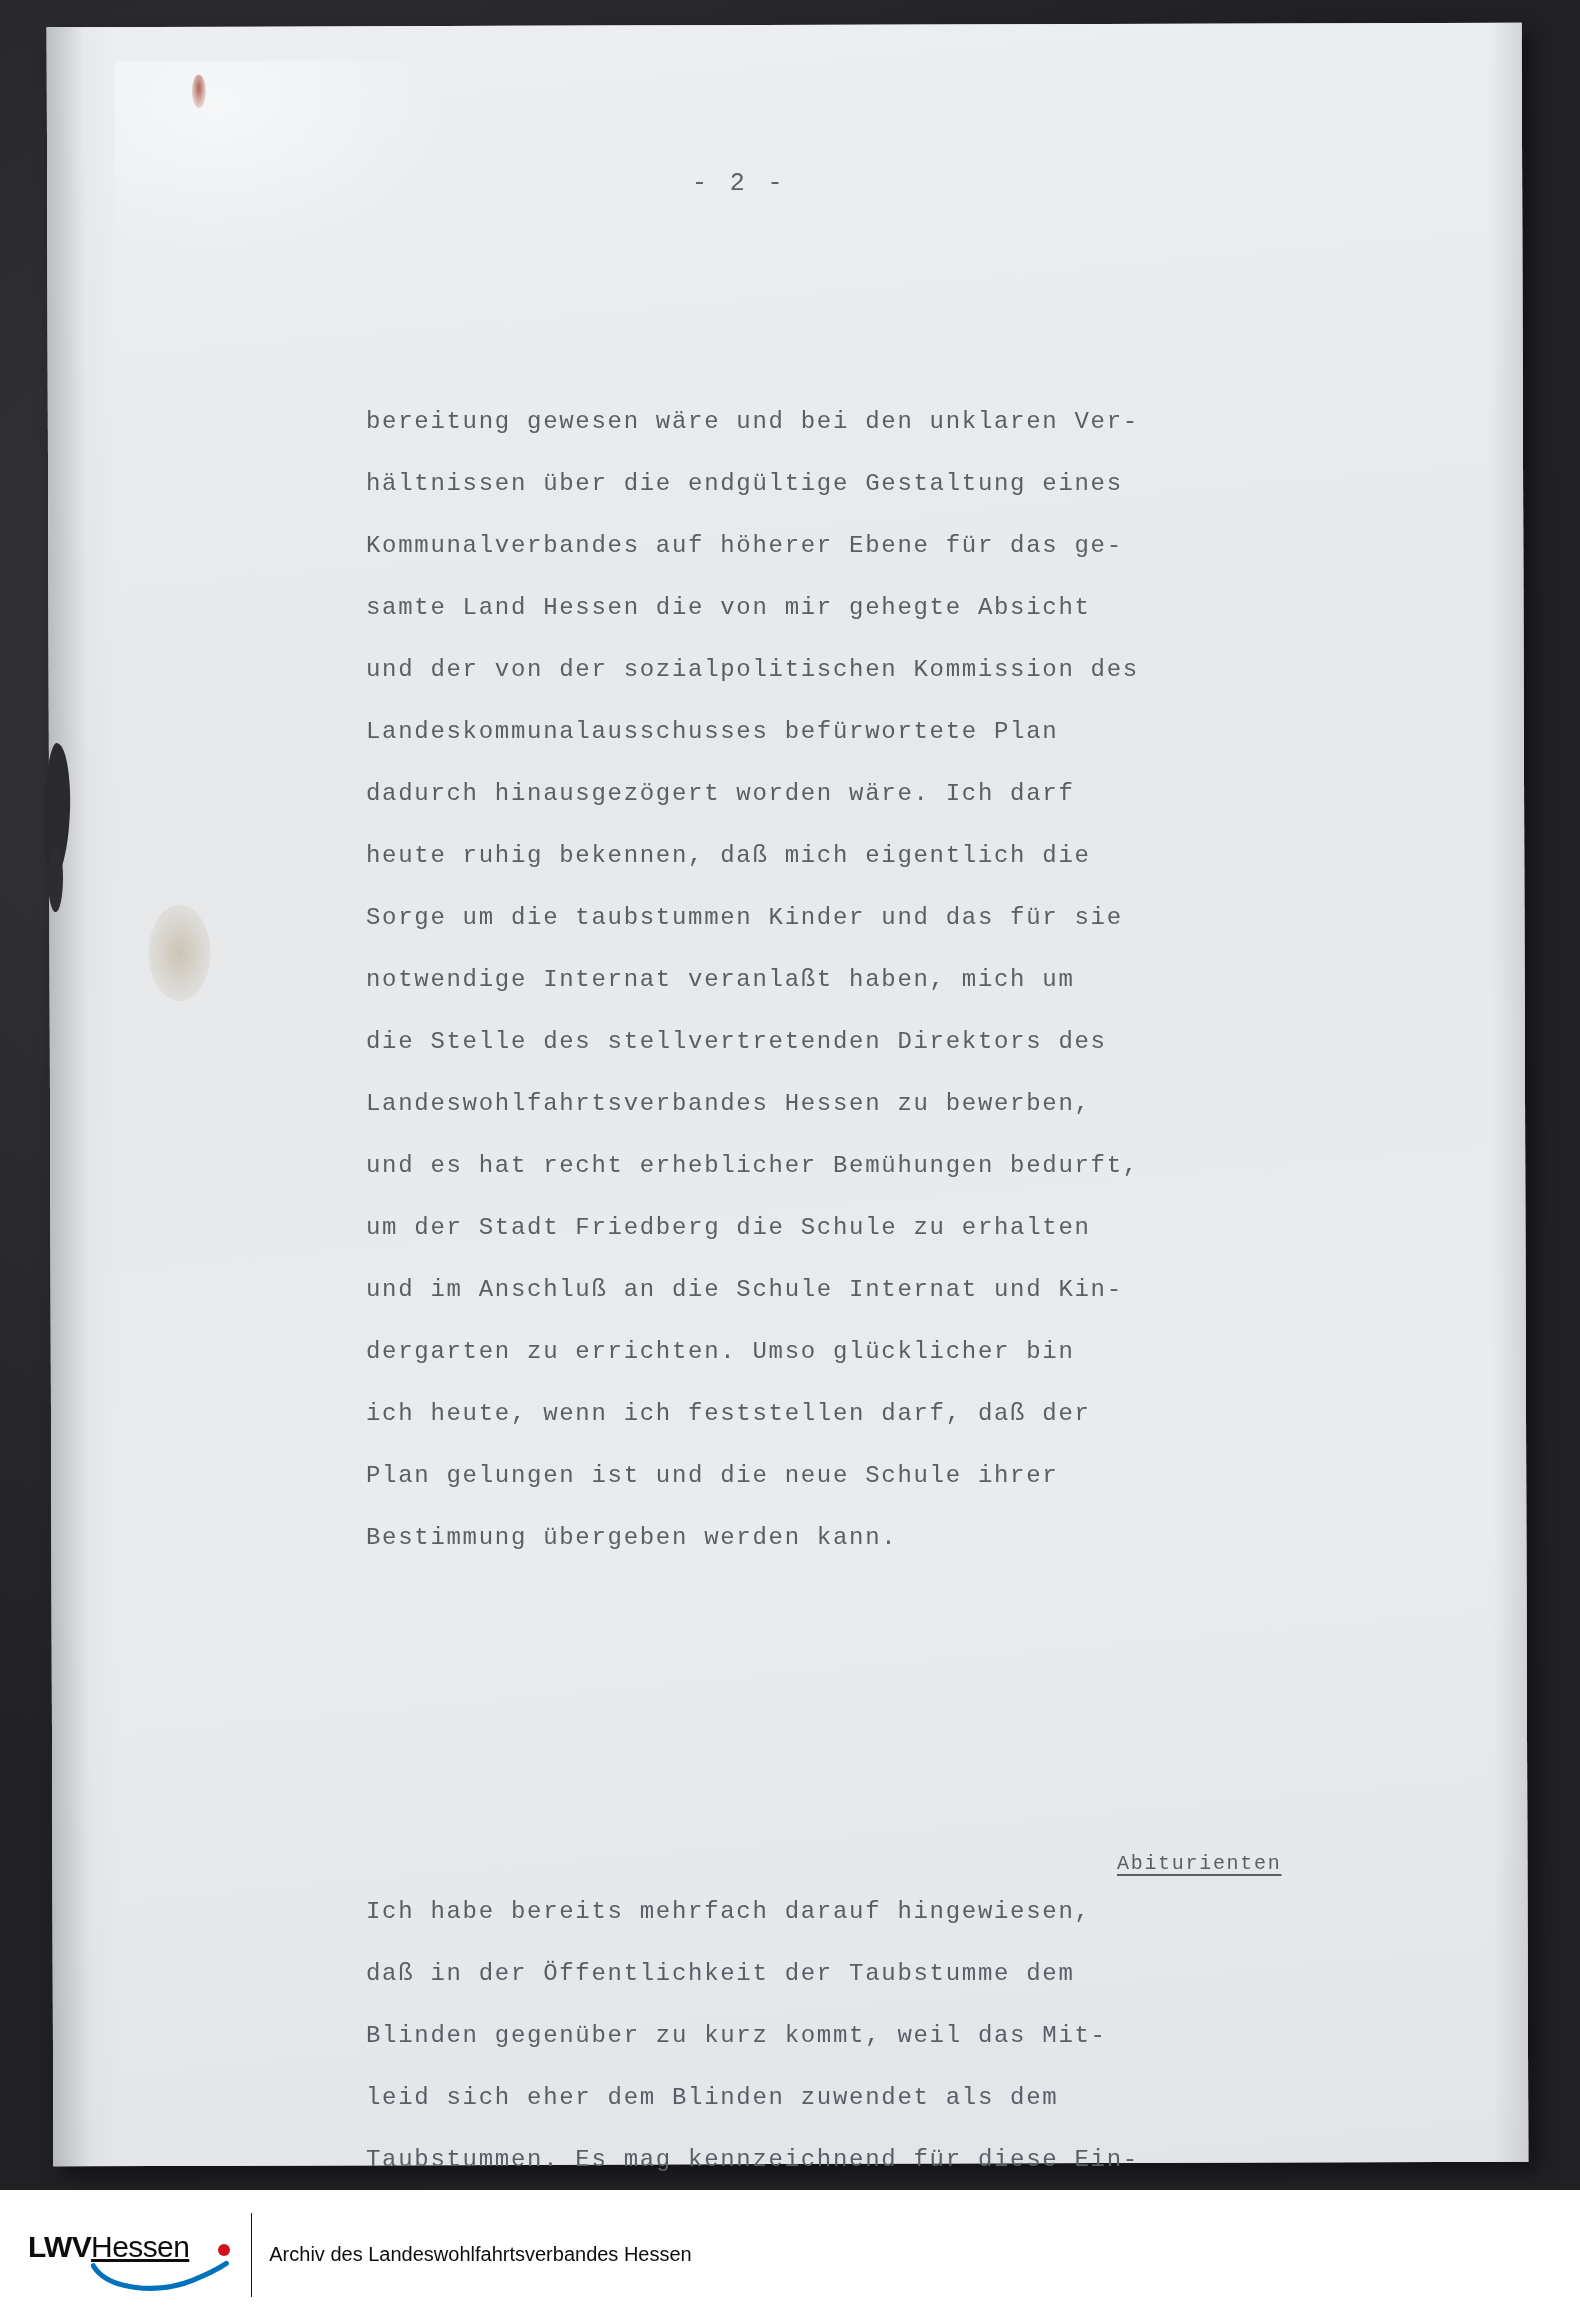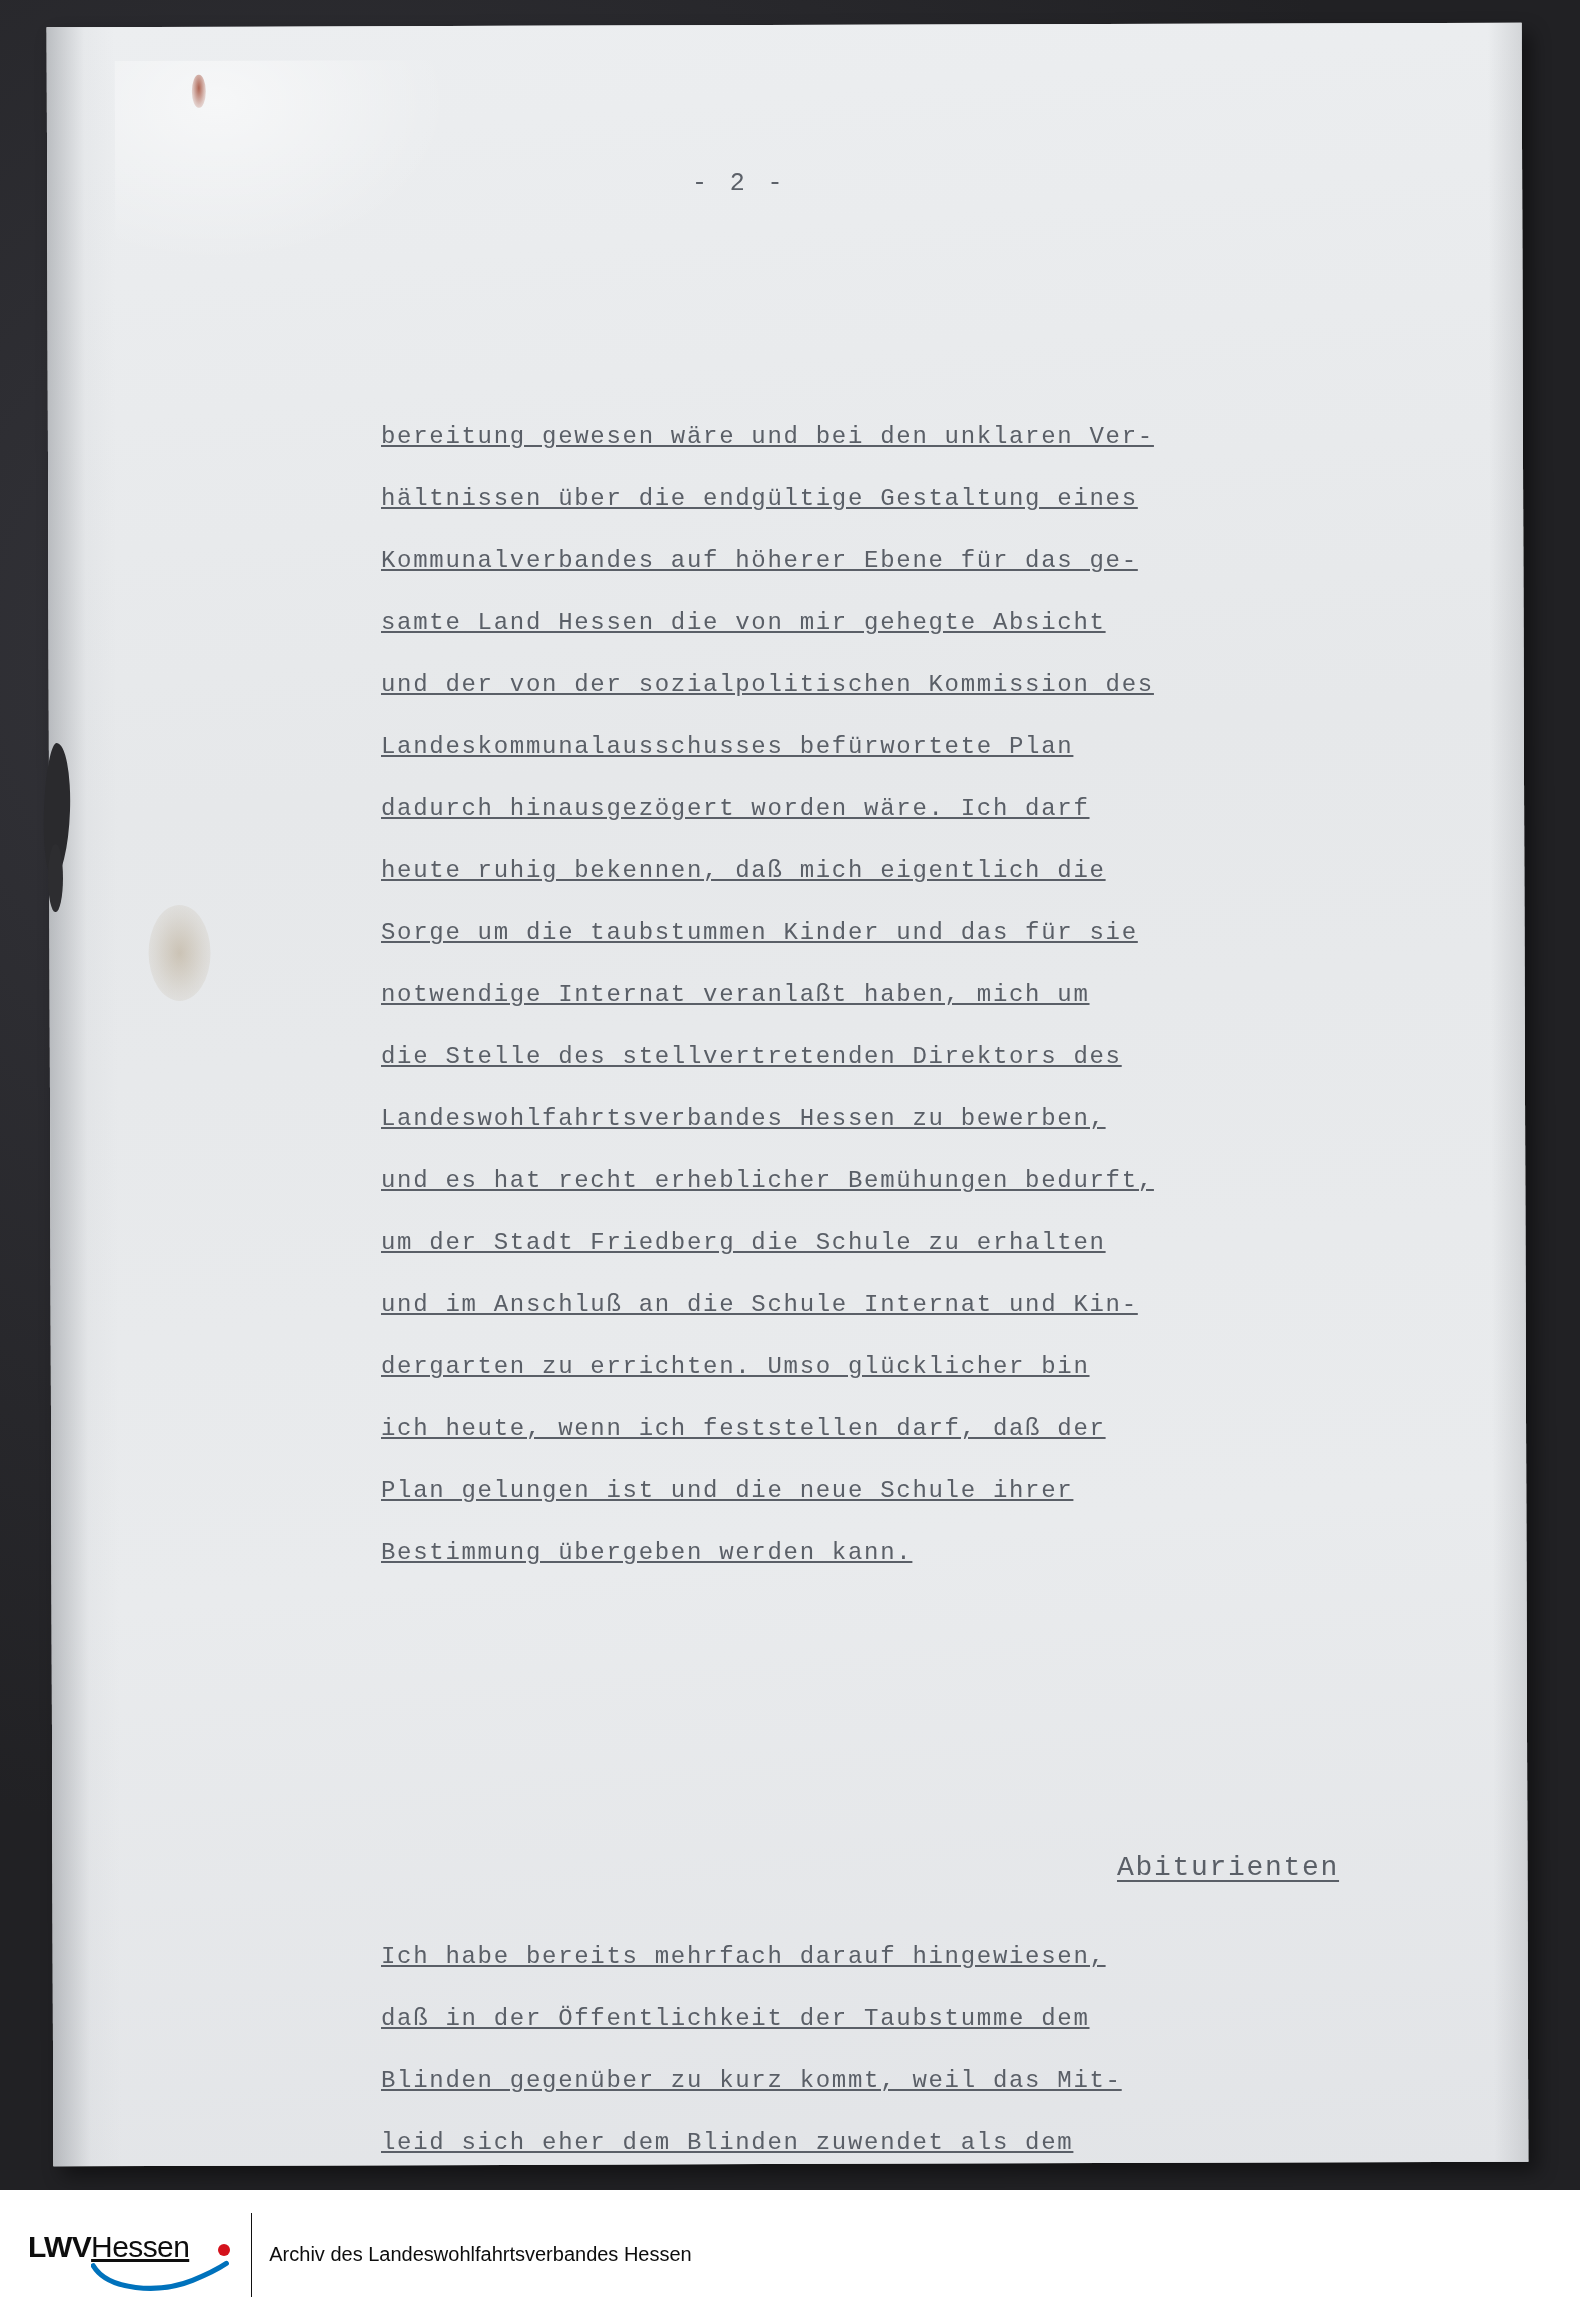--- a/index.html
+++ b/index.html
@@ -128,29 +128,29 @@
     left: 365px;
     top: 266px;
     width: 1092px;
     font-family: "Liberation Mono", monospace;
     font-size: 24px;
     line-height: 62px;
     letter-spacing: 1.7px;
     color: #5a5f67;
     white-space: pre;
   }
-  .typed .para { margin: 16px; text-decoration: underline; }
+  .typed .para { margin: 1px; }
   .typed .gap { height: 62px; }
 
   .closing {
     position: absolute;
     left: 1117px;
     top: 1852px;
     font-family: "Liberation Mono", monospace;
-    font-size: 28px;
+    font-size: 20px;
     letter-spacing: 1.7px;
     color: #5a5f67;
     text-decoration: underline;
     text-underline-offset: 5px;
     white-space: pre;
     text-align: right;
   }
 
   
   .footer {

